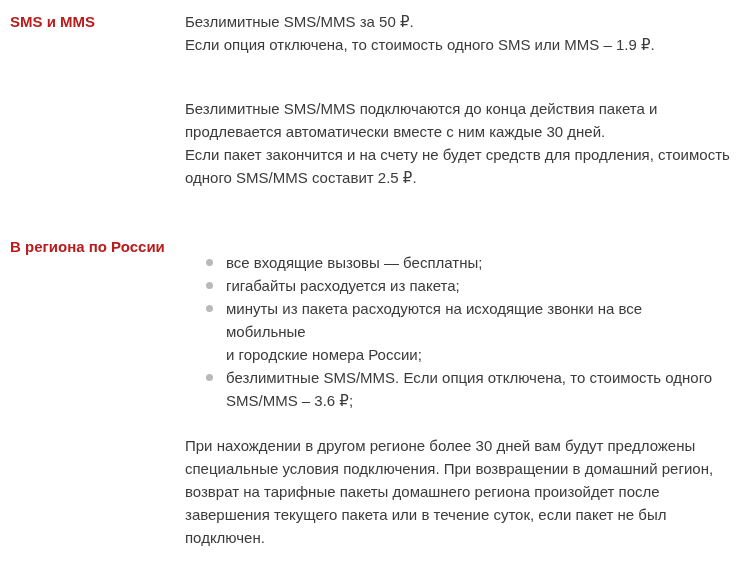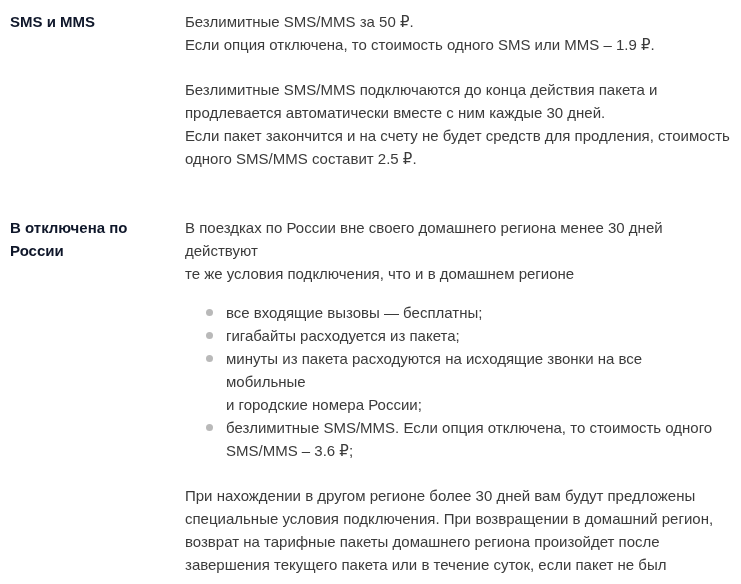--- a/index.html
+++ b/index.html
@@ -26,31 +26,31 @@
   }
   .section-gap {
     margin-top: 46px;
   }
   .label {
     margin: 0;
     padding-right: 12px;
     font-size: 15px;
     line-height: 23px;
     font-weight: bold;
-    color: #0f172a;
+    color: #b91c1c;
   }
   .content {
     min-width: 0;
   }
   .para {
     margin: 0;
     white-space: pre-line;
   }
   .para + .para {
-    margin-top: 22px;
+    margin-top: 41px;
   }
   .bullets {
     list-style: none;
     margin: 16px;
     padding: 0;
   }
   .bullet {
     position: relative;
     padding-left: 25px;
     white-space: pre-line;
@@ -80,24 +80,22 @@
       <p class="para">Безлимитные SMS/MMS за 50 ₽.
 Если опция отключена, то стоимость одного SMS или MMS – 1.9 ₽.</p>
       <p class="para">Безлимитные SMS/MMS подключаются до конца действия пакета и
 продлевается автоматически вместе с ним каждые 30 дней.
 Если пакет закончится и на счету не будет средств для продления, стоимость
 одного SMS/MMS составит 2.5 ₽.</p>
     </div>
   </section>
 
   <section class="row section-gap">
-    <h3 class="label">В отключена по России</h3>
+    <h3 class="label">В региона по России</h3>
     <div class="content">
-      <p class="para">В поездках по России вне своего домашнего региона менее 30 дней действуют
-те же условия подключения, что и в домашнем регионе</p>
       <ul class="bullets">
         <li class="bullet">все входящие вызовы — бесплатны;</li>
         <li class="bullet">гигабайты расходуется из пакета;</li>
         <li class="bullet">минуты из пакета расходуются на исходящие звонки на все мобильные
 и городские номера России;</li>
         <li class="bullet">безлимитные SMS/MMS. Если опция отключена, то стоимость одного
 SMS/MMS – 3.6 ₽;</li>
       </ul>
       <p class="para outro">При нахождении в другом регионе более 30 дней вам будут предложены
 специальные условия подключения. При возвращении в домашний регион,

